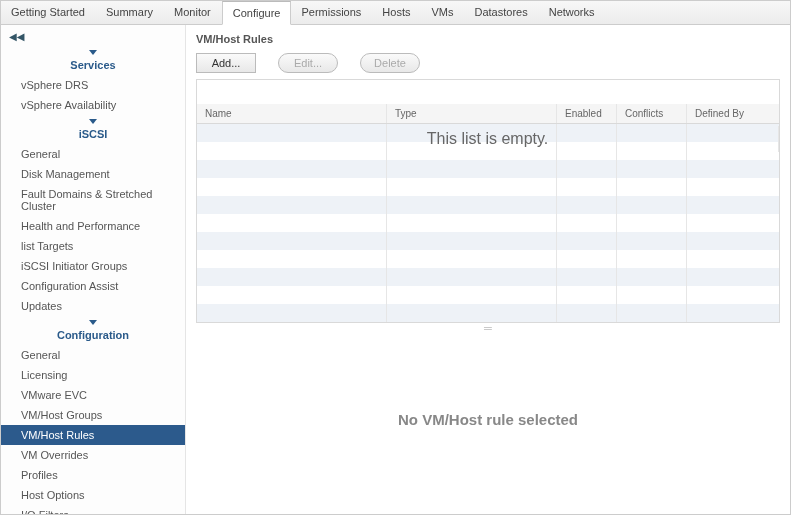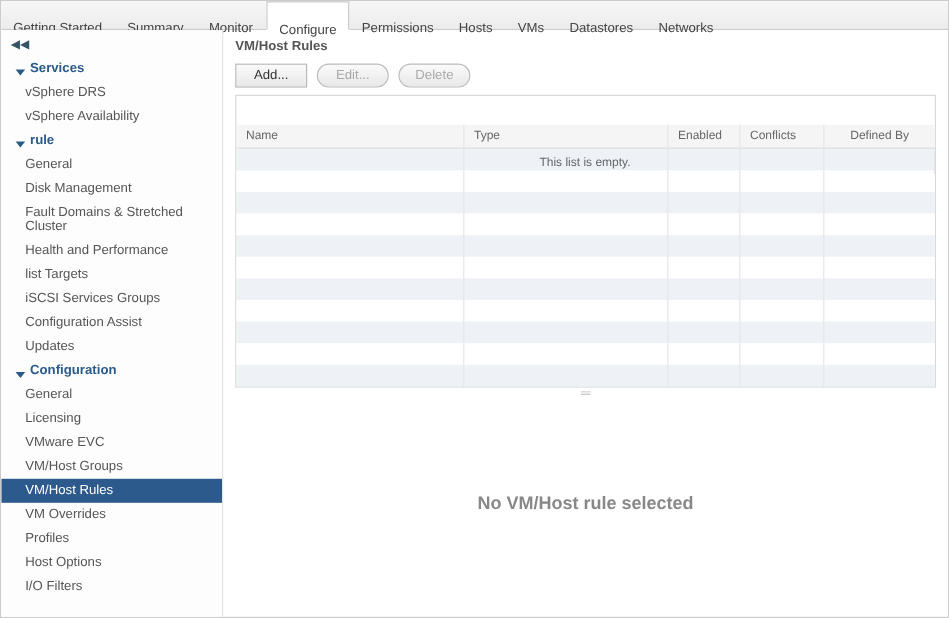--- a/index.html
+++ b/index.html
@@ -1,45 +1,45 @@
 <!DOCTYPE html>
 <html><head>
 <meta charset="utf-8">
 <style>
   * { box-sizing: border-box; margin: 0; padding: 0; }
   body { font-family: Arial, Helvetica, sans-serif; font-size: 11px; color: #333; background: #fff; width: 791px; height: 515px; overflow: hidden; border: 1px solid #ccc; }
   .tabs { display: flex; background: linear-gradient(#f7f7f7,#ececec); border-bottom: 1px solid #ccc; height: 24px; align-items: stretch; }
-  .tabs .tab { padding: 17px 10px 4px; color: #444; cursor: pointer; border-right: 1px solid transparent; }
+  .tabs .tab { padding: 5px 10px 4px; color: #444; cursor: pointer; border-right: 1px solid transparent; }
   .tabs .tab.active { background: #fff; border: 1px solid #ccc; border-bottom: 1px solid #fff; margin-bottom: -1px; border-top: 1px solid #bbb; }
   .layout { display: flex; height: calc(100% - 24px); }
   .sidebar { width: 185px; background: #fdfdfd; border-right: 1px solid #e5e5e5; padding: 6px 0 0 0; overflow-y: auto; }
   .collapse-handle { color: #356; font-size: 10px; padding: 0 8px 4px; cursor: pointer; }
-  .group-head { display:flex; align-items:flex-end; gap:4px; color:#2a5a8a; font-weight:bold; padding:4px 12px; cursor:pointer; }
+  .group-head { display:flex; align-items:center; gap:4px; color:#2a5a8a; font-weight:bold; padding:4px 25px; cursor:pointer;flex-direction:column; }
   .caret { width:0; height:0; border-left:4px solid transparent; border-right:4px solid transparent; border-top:5px solid #2a5a8a; display:inline-block; }
   .nav-item { padding:4px 8px 4px 20px; color:#555; cursor:pointer; }
   .nav-item.active { background:#2c5a8c; color:#fff; }
   .main { flex:1; padding:8px 10px; display:flex; flex-direction:column; }
   .page-title { font-weight:bold; color:#555; margin-bottom:8px; }
-  .toolbar { display:flex; gap:8px; margin-bottom:6px; }
+  .toolbar { display:flex; gap:22px; margin-bottom:6px; }
   .btn { min-width:60px; padding:2px 12px; background:linear-gradient(#fafafa,#e8e8e8); border:1px solid #bbb; cursor:pointer; color:#333; font-size:11px; height:20px; }
   .btn:disabled { color:#aaa; cursor:default;border-radius:10px; }
   .grid { border:1px solid #d9d9d9; }
   .grid-head, .grid-row { display:flex; }
   .grid-head { background:#f5f5f5; border-bottom:1px solid #d9d9d9; font-size:10px; color:#666;margin-top:24px; }
   .grid-head > div, .grid-row > div { padding:4px 8px; border-right:1px solid #e6e6e6; }
   .col-name { flex: 0 0 190px; }
   .col-type { flex: 0 0 170px; }
   .col-enabled { flex: 0 0 60px; }
   .col-conflicts { flex: 0 0 70px; }
-  .col-defined { flex: 1; border-right:none !important;text-align:center; }
+  .col-defined { flex: 1; border-right:none !important; }
   .grid-row { height:18px; }
   .grid-row:nth-child(odd) { background:#eef2f7; }
   .grid-row:nth-child(even) { background:#ffffff; }
   .empty-row { position:relative; }
-  .empty-msg { position:absolute; left:0; right:0; text-align:center; top:2px; color:#666; font-size:10px; }
+  .empty-msg { position:absolute; left:0; right:0; text-align:center; top:2px; color:#666; font-size:16px; }
   .resizer { height:10px; display:flex; justify-content:center; align-items:center; color:#bbb; user-select:none; }
   .detail { flex:1; display:flex; align-items:center; justify-content:center; color:#888; font-weight:bold; font-size:15px; }
 </style>
 </head>
 <body>
 
 <div class="tabs" id="tabs">
     <div class="tab">Getting Started</div>
     <div class="tab">Summary</div>
     <div class="tab">Monitor</div>
@@ -56,28 +56,28 @@
     <div class="collapse-handle">◀◀</div>
     <div id="nav">
         <div class="group-head">
           <span class="caret"></span>
           <span>Services</span>
         </div>
         <div class="nav-item">vSphere DRS</div>
         <div class="nav-item">vSphere Availability</div>
         <div class="group-head">
           <span class="caret"></span>
-          <span>rule</span>
+          <span>iSCSI</span>
         </div>
         <div class="nav-item">General</div>
         <div class="nav-item">Disk Management</div>
         <div class="nav-item">Fault Domains &amp; Stretched Cluster</div>
         <div class="nav-item">Health and Performance</div>
         <div class="nav-item">list Targets</div>
-        <div class="nav-item">iSCSI Services Groups</div>
+        <div class="nav-item">iSCSI Initiator Groups</div>
         <div class="nav-item">Configuration Assist</div>
         <div class="nav-item">Updates</div>
         <div class="group-head">
           <span class="caret"></span>
           <span>Configuration</span>
         </div>
         <div class="nav-item">General</div>
         <div class="nav-item">Licensing</div>
         <div class="nav-item">VMware EVC</div>
         <div class="nav-item">VM/Host Groups</div>

